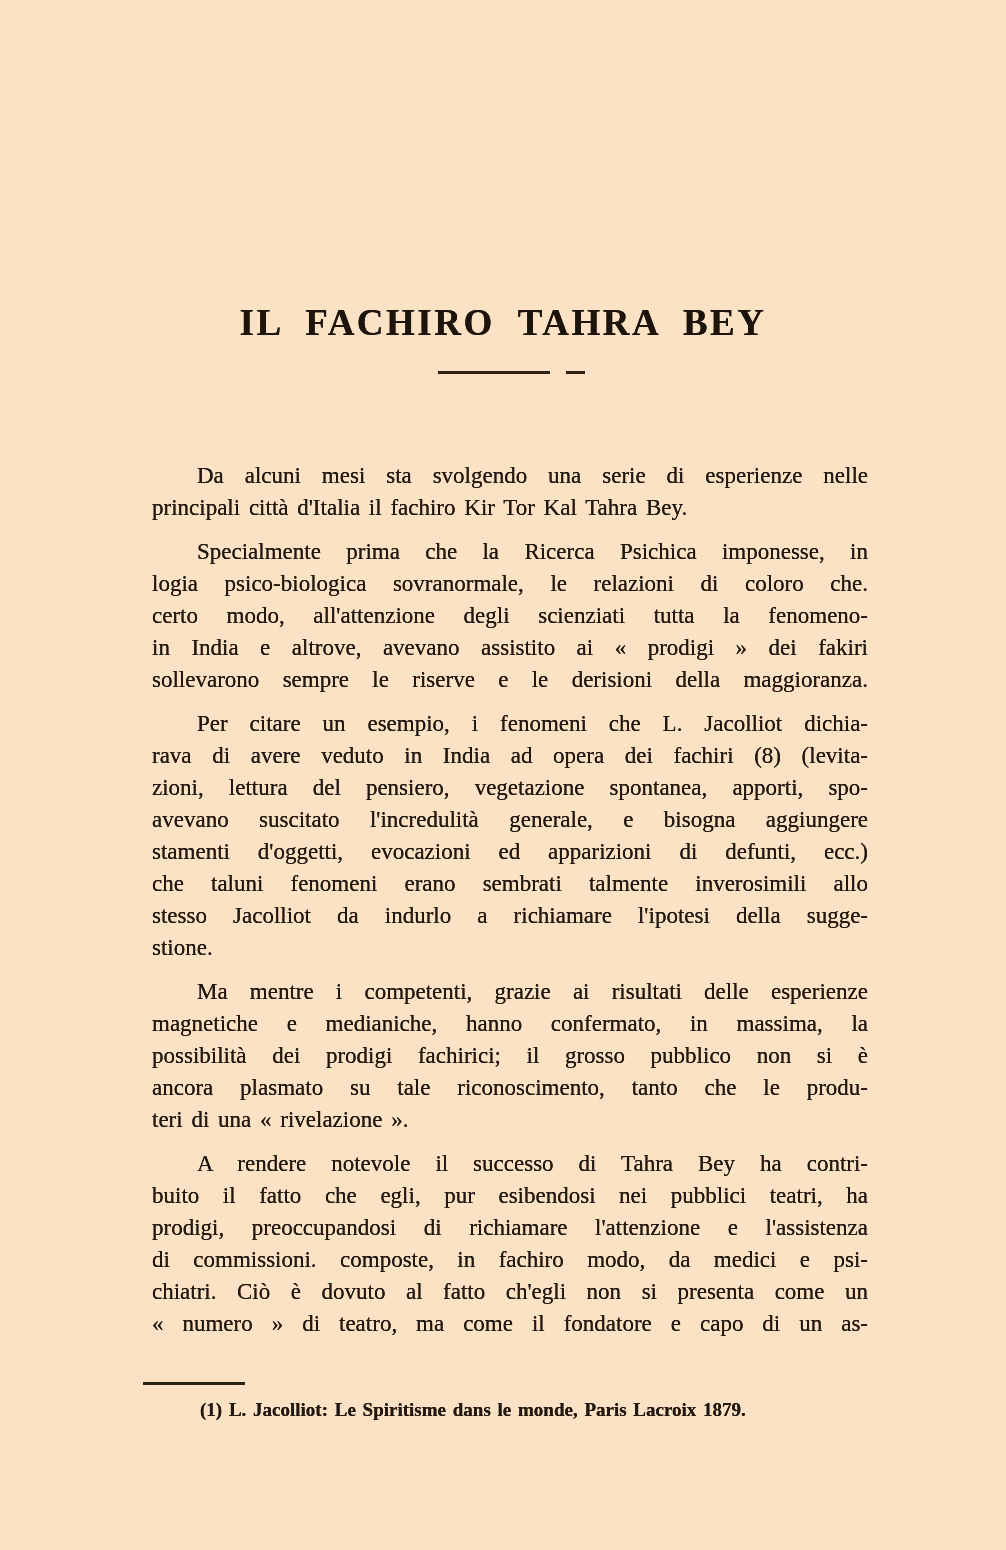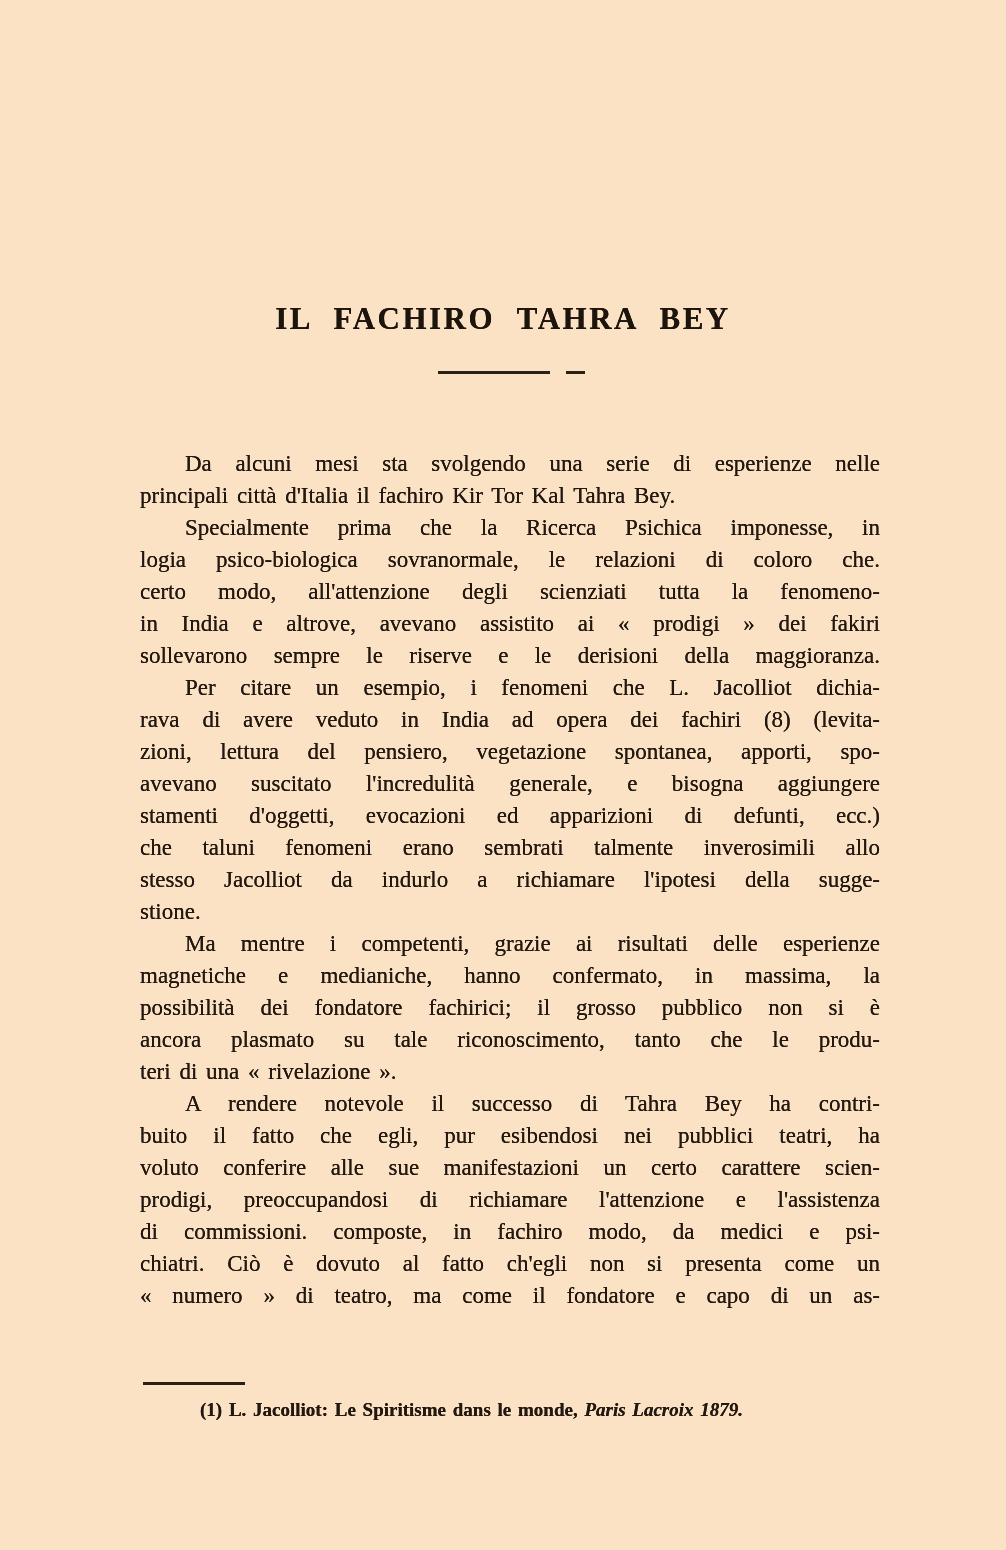--- a/index.html
+++ b/index.html
@@ -15,21 +15,21 @@
     color: #221810;
     font-family: "Liberation Serif", "DejaVu Serif", serif;
     overflow: hidden;
   }
   .page-title {
     position: absolute;
     top: 301px;
     left: 0;
     width: 100%;
     text-align: center;
-    font-size: 31px;
+    font-size: 37px;
     font-weight: bold;
     letter-spacing: 2.5px;
     word-spacing: 12px;
     color: #1d140c;
     text-shadow: 0 0 0.5px currentColor;
   }
   .title-divider {
     position: absolute;
     top: 371px;
     left: 0;
@@ -52,21 +52,21 @@
   }
   .body-text {
     position: absolute;
     left: 140px;
     top: 448px;
     width: 740px;
     font-size: 23px;
     line-height: 32px;
     text-shadow: 0 0 0.4px currentColor;
   }
-  .para { margin: 0; }
+  .para { margin: 12px; }
   .line {
     height: 32px;
     text-align: justify;
     text-align-last: justify;
     text-justify: inter-word;
     white-space: nowrap;
   }
   .line.first { text-indent: 45px; }
   .line.natural {
     text-align-last: left;
@@ -85,21 +85,21 @@
     left: 140px;
     top: 1397px;
     width: 740px;
     font-size: 19px;
     line-height: 26px;
     font-weight: 600;
     word-spacing: 2px;
     text-indent: 60px;
     text-shadow: 0 0 0.4px currentColor;
   }
-  .footnote .italic { font-style: italic; }
+  .footnote .italic { }
 </style>
 </head>
 <body>
 
 <div class="page" style="background-color: rgb(251, 226, 196); color: rgb(34, 24, 16);">
   <div class="page-title">IL FACHIRO TAHRA BEY</div>
 
   <div class="title-divider">
     <span class="divider-line"></span>
     <span class="divider-dash"></span>
@@ -123,28 +123,27 @@
         <div class="line">zioni, lettura del pensiero, vegetazione spontanea, apporti, spo-</div>
         <div class="line">avevano suscitato l'incredulità generale, e bisogna aggiungere</div>
         <div class="line">stamenti d'oggetti, evocazioni ed apparizioni di defunti, ecc.)</div>
         <div class="line">che taluni fenomeni erano sembrati talmente inverosimili allo</div>
         <div class="line">stesso Jacolliot da indurlo a richiamare l'ipotesi della sugge-</div>
         <div class="line natural">stione.</div>
       </div>
       <div class="para">
         <div class="line first">Ma mentre i competenti, grazie ai risultati delle esperienze</div>
         <div class="line">magnetiche e medianiche, hanno confermato, in massima, la</div>
-        <div class="line">possibilità dei fondatore fachirici; il grosso pubblico non si è</div>
+        <div class="line">possibilità dei prodigi fachirici; il grosso pubblico non si è</div>
         <div class="line">ancora plasmato su tale riconoscimento, tanto che le produ-</div>
         <div class="line natural">teri di una « rivelazione ».</div>
       </div>
       <div class="para">
         <div class="line first">A rendere notevole il successo di Tahra Bey ha contri-</div>
         <div class="line">buito il fatto che egli, pur esibendosi nei pubblici teatri, ha</div>
-        <div class="line">voluto conferire alle sue manifestazioni un certo carattere scien-</div>
         <div class="line">prodigi, preoccupandosi di richiamare l'attenzione e l'assistenza</div>
         <div class="line">di commissioni. composte, in fachiro modo, da medici e psi-</div>
         <div class="line">chiatri. Ciò è dovuto al fatto ch'egli non si presenta come un</div>
         <div class="line">« numero » di teatro, ma come il fondatore e capo di un as-</div>
       </div>
     </div>
 
   <div class="footnote-rule"></div>
 
   <div class="footnote">

